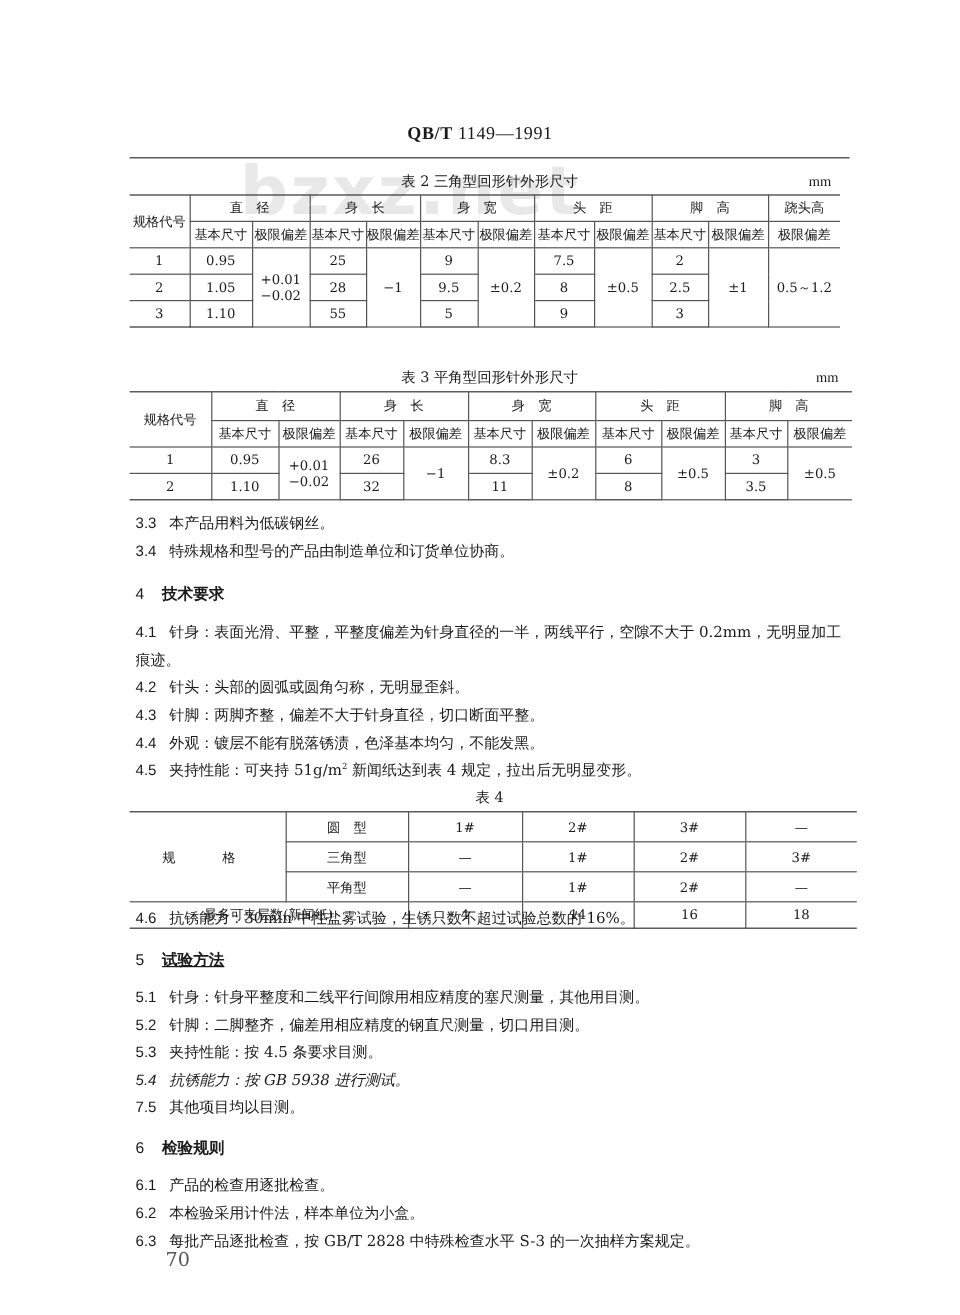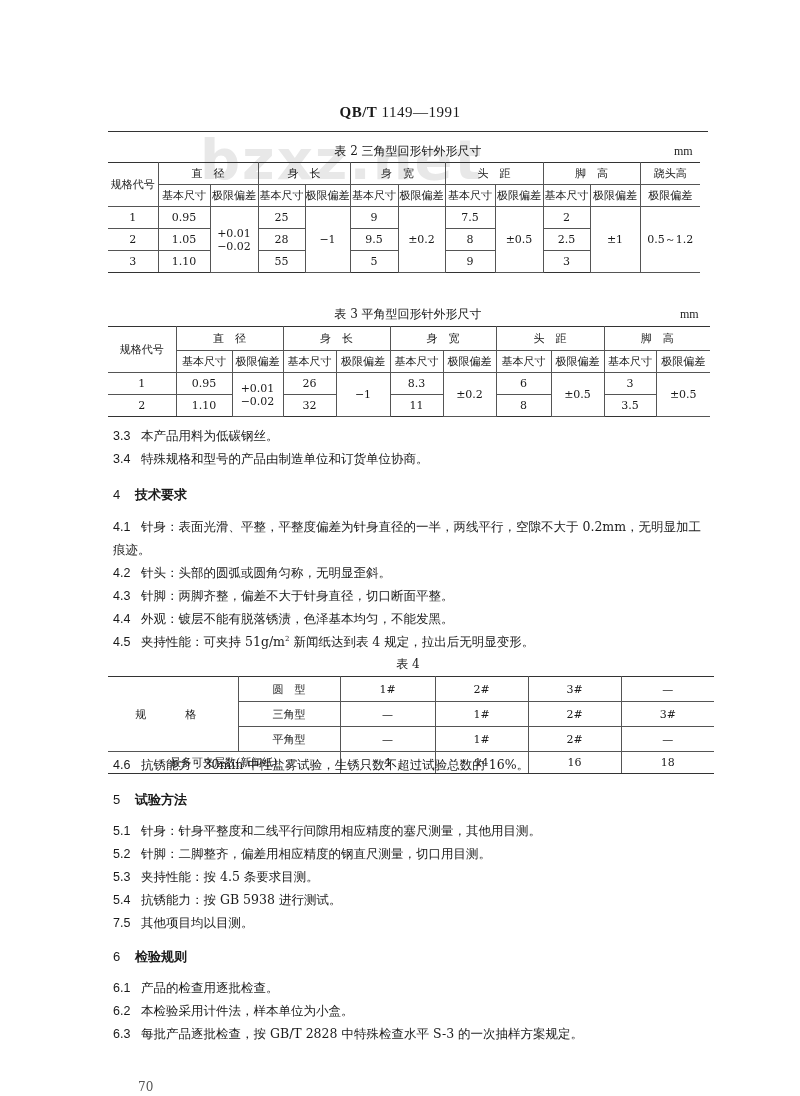--- a/index.html
+++ b/index.html
@@ -30,21 +30,21 @@
   }
   table.grid tr.top td { border-top:1.5px solid #333; }
   table.grid tr.bottom td { border-bottom:1.5px solid #333; }
   table.grid td.noleft { border-left:none;margin-top:40px; }
   table.grid td.noright { border-right:none; }
   .spaced { letter-spacing:14px; }
   .para { left:113px; font-size:12.5px; z-index:2; white-space:nowrap; }
   .para .num { display:inline-block; width:28px; font-family:"Liberation Sans",sans-serif; }
   .section { left:113px; font-size:13px; font-weight:bold; z-index:2; white-space:nowrap; }
   .section .num { display:inline-block; width:22px; font-weight:normal; font-family:"Liberation Sans",sans-serif; }
-  .pageno { left:138px; top:1080px; font-size:12px; color:#555; }
+  .pageno { left:138px; top:1040px; font-size:16px; color:#555; }
   sup { font-size:7px; }
 </style>
 </head>
 <body>
 
 <div class="abs header-title">
   <b>QB/T</b>
   <span>1149—1991</span>
 </div>
 <div class="abs hrule"></div>
@@ -264,33 +264,33 @@
     <td>16</td>
     <td class="noright">18</td>
   </tr>
 </tbody>
   </table>
 
 <div class="abs para" style="top:757px;">
   <span class="num">4.6</span><span>抗锈能力：30min 中性盐雾试验，生锈只数不超过试验总数的 16%。</span>
 </div>
 
-<div class="abs section" style="top:791px;">
+<div class="abs section" style="top:791px;text-decoration:underline;">
   <span class="num">5</span><span>试验方法</span>
 </div>
 <div class="abs para" style="top:823px;">
   <span class="num">5.1</span><span>针身：针身平整度和二线平行间隙用相应精度的塞尺测量，其他用目测。</span>
 </div>
 <div class="abs para" style="top:846px;">
   <span class="num">5.2</span><span>针脚：二脚整齐，偏差用相应精度的钢直尺测量，切口用目测。</span>
 </div>
 <div class="abs para" style="top:869px;">
   <span class="num">5.3</span><span>夹持性能：按 4.5 条要求目测。</span>
 </div>
-<div class="abs para" style="top:892px;">
+<div class="abs para" style="top:892px;font-style:italic;">
   <span class="num">5.4</span><span>抗锈能力：按 GB 5938 进行测试。</span>
 </div>
 <div class="abs para" style="top:915px;">
   <span class="num">7.5</span><span>其他项目均以目测。</span>
 </div>
 
 <div class="abs section" style="top:948px;">
   <span class="num">6</span><span>检验规则</span>
 </div>
 <div class="abs para" style="top:980px;">

